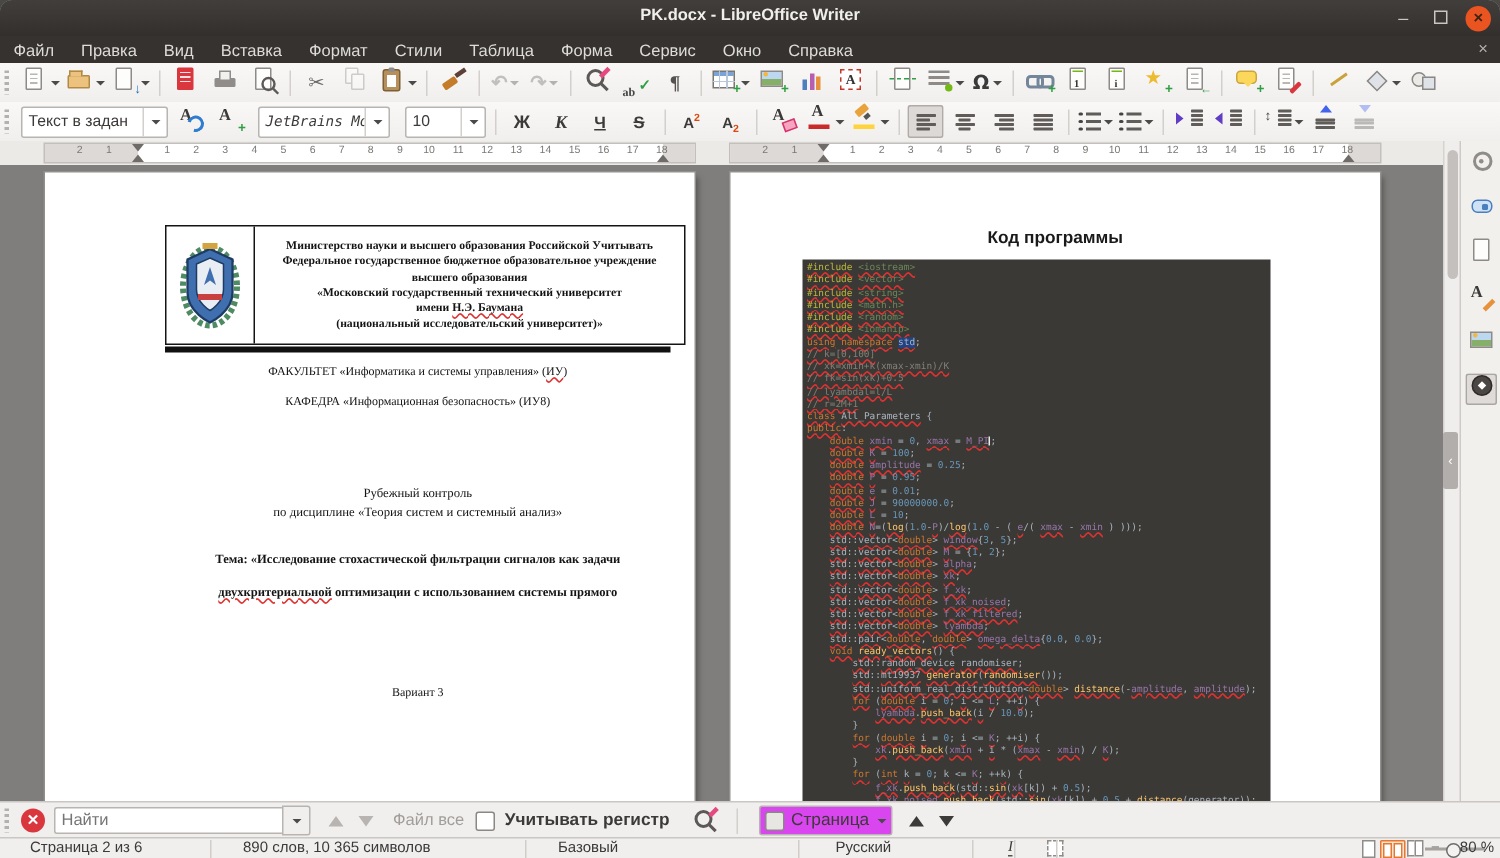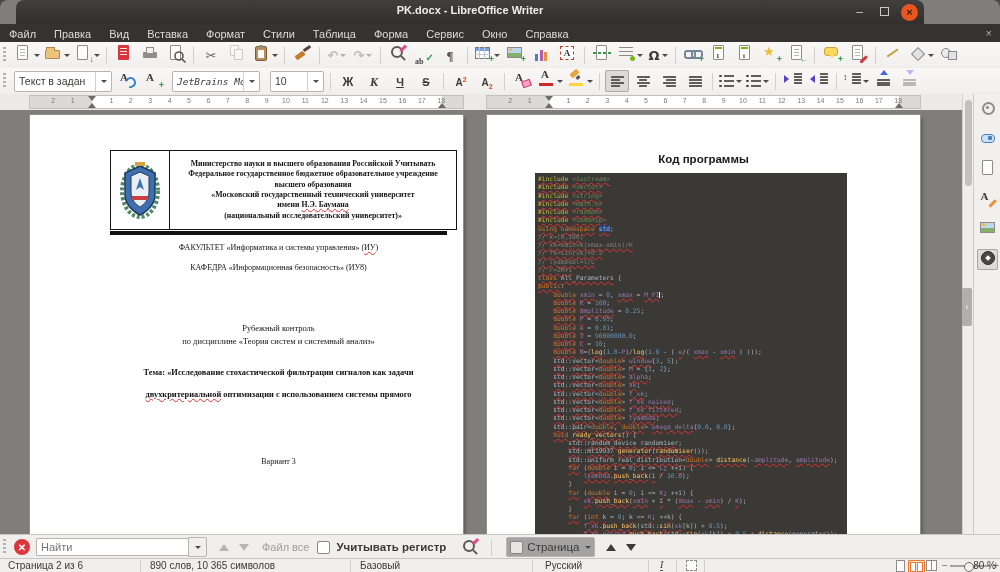--- a/index.html
+++ b/index.html
@@ -1,19 +1,19 @@
 <!DOCTYPE html>
 <html style="--close-button: #e95420; --squiggle: #e03131; --code-bg: #3a3935; --code-keyword: #cc7832; --code-field: #9876aa; --code-number: #6897bb; --code-comment: #80807a; --code-directive: #bcb83c; --code-header: #6a8759; --code-function: #ffc66d; --code-default: #aab4be; --active-view-icon: #e8772e;"><head>
 <meta charset="utf-8">
 <style>
   html,body{margin:0;padding:0;background:#4a4845;}
   #app{position:relative;width:1000px;height:572px;overflow:hidden;font-family:"Liberation Sans",sans-serif;
        border-radius:8px 8px 0 0;background:#7f7e7c;}
   
-  #titlebar{position:absolute;left:16px;top:0;width:908px;height:24px;
+  #titlebar{position:absolute;left:0;top:0;width:1000px;height:24px;
     background:linear-gradient(#413e3b,#322f2c);border-bottom:1px solid #262422;border-radius:8px 8px 0 0;}
   #title{position:absolute;left:0;right:0;top:4px;text-align:center;font-size:11px;font-weight:bold;color:#f1efec;}
   #winbtns{position:absolute;right:6px;top:3px;display:flex;align-items:center;gap:8px;height:18px;}
   .wbtn{color:#c9c7c4;font-size:12px;line-height:17px;width:17px;text-align:center;cursor:default;}
   .maxsq{display:inline-block;width:7px;height:7px;border:1px solid #c9c7c4;}
   .wbtn.close{width:17px;height:17px;border-radius:50%;background:var(--close-button);color:#3b2315;font-weight:bold;font-size:11px;}
   
   #menubar{position:absolute;left:0;top:24px;width:1000px;height:18px;background:#35322f;display:flex;align-items:center;}
   .menu-item{color:#dedcd9;font-size:11px;padding:0 9px;line-height:18px;}
   #menuclose{position:absolute;right:8px;color:#b3b1ae;font-size:11px;}
@@ -110,26 +110,26 @@
               display:flex;align-items:center;justify-content:center;margin:0 6px 0 2px;flex:none;}
   #find-input{width:143px;height:16px;border:1px solid #b7b4b1;border-right:none;border-radius:2px 0 0 2px;
               font-size:11px;padding:0 4px;color:#3c3a38;background:#fff;outline:none;}
   #find-dd{width:17px;height:18px;border:1px solid #b7b4b1;border-radius:0 2px 2px 0;background:#f1efed;
            display:flex;align-items:center;justify-content:center;flex:none;}
   .tri{width:0;height:0;border-left:5px solid transparent;border-right:5px solid transparent;margin:0 5px;}
   .tri.up{border-bottom:7px solid #b7b4b1;} .tri.down{border-top:7px solid #b7b4b1;}
   .tri.dark.up{border-bottom:7px solid #3d3b39;} .tri.dark.down{border-top:7px solid #3d3b39;}
   .gray-label{color:#a09d9a;margin:0 8px;}
   .cbx{width:11px;height:11px;border:1px solid #8a8784;border-radius:2px;background:#fff;display:inline-block;flex:none;}
-  #navcombo{height:18px;border:1px solid #b7b4b1;border-radius:2px;background:#a3a3a3;display:inline-flex;
+  #navcombo{height:18px;border:1px solid #b7b4b1;border-radius:2px;background:#d946ef;display:inline-flex;
             align-items:center;padding:0 3px;margin:0 6px;gap:4px;}
   
   #statusbar{position:absolute;left:0;top:558px;width:1000px;height:14px;background:#f1efed;border-top:1px solid #c9c6c3;
              font-size:10px;color:#3a3a3a;}
-  #statusbar .st{position:absolute;top:1px;line-height:12px;}
+  #statusbar .st{position:absolute;top:1px;line-height:12px;margin-left:12px;}
   .sdiv{position:absolute;top:1px;width:1px;height:12px;background:#d0cdca;}
   .vp{width:7px;height:10px;border:1px solid #8f8c89;background:#fff;display:inline-block;}
   #zoomtrack{position:absolute;top:6px;width:40px;height:1.5px;background:#a5a2a0;}
   #zoomknob{position:absolute;left:14px;top:-3.5px;width:8px;height:8px;border:1px solid #6e6b68;background:#f4f2f0;border-radius:50%;}
 </style>
 </head>
 <body>
 
 <div id="app">
 

